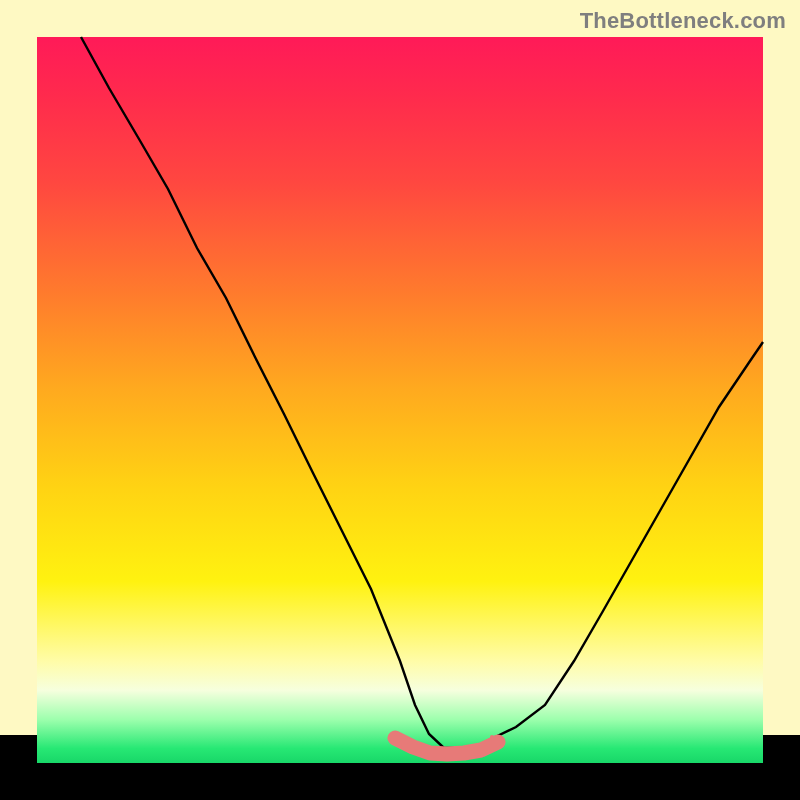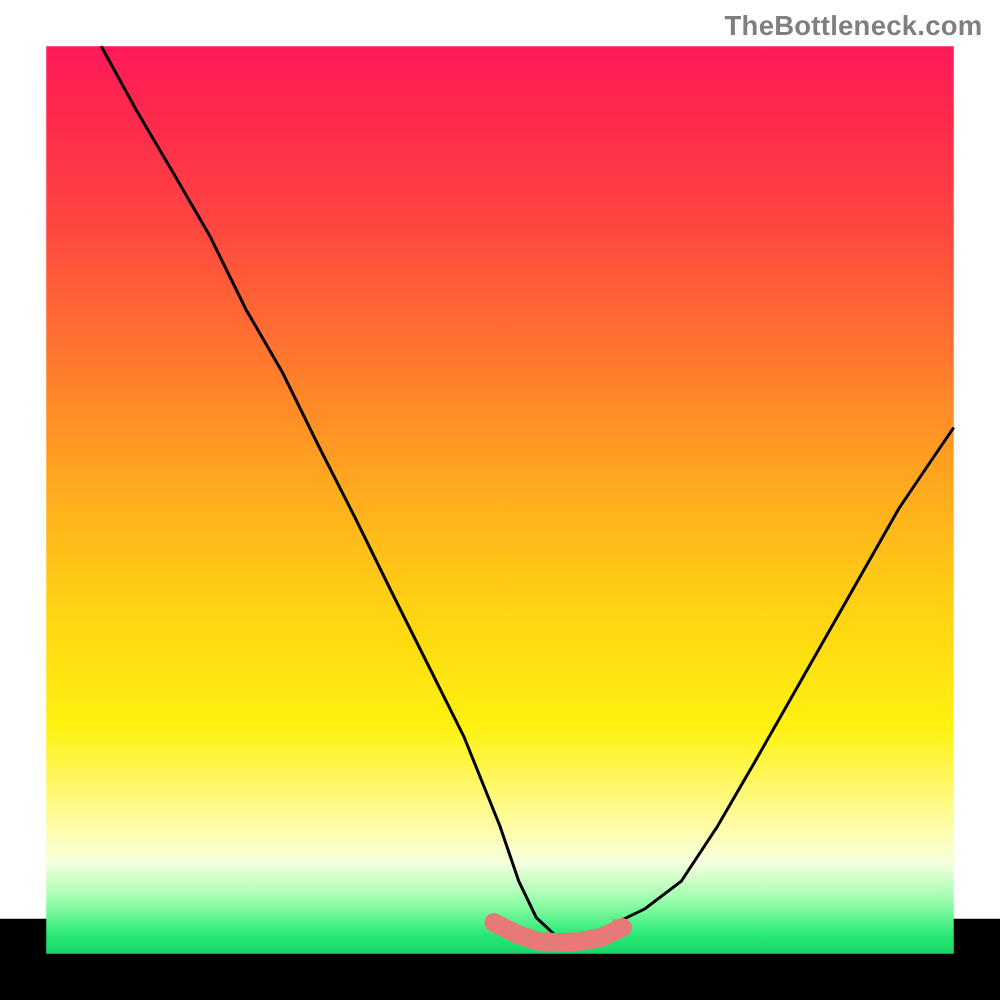--- a/index.html
+++ b/index.html
@@ -8,21 +8,21 @@
     width: 800px;
     height: 800px;
     background: #000;
     overflow: hidden;
     font-family: Arial, Helvetica, sans-serif;
   }
   .frame {
     position: relative;
     width: 800px;
     height: 735px;
-    background: #ffffff;
+    background: #fef9c3;
   }
   .plot-area {
     position: absolute;
     left: 37px;
     top: 37px;
     width: 726px;
     height: 726px;
     
     background: linear-gradient(
       to bottom,

